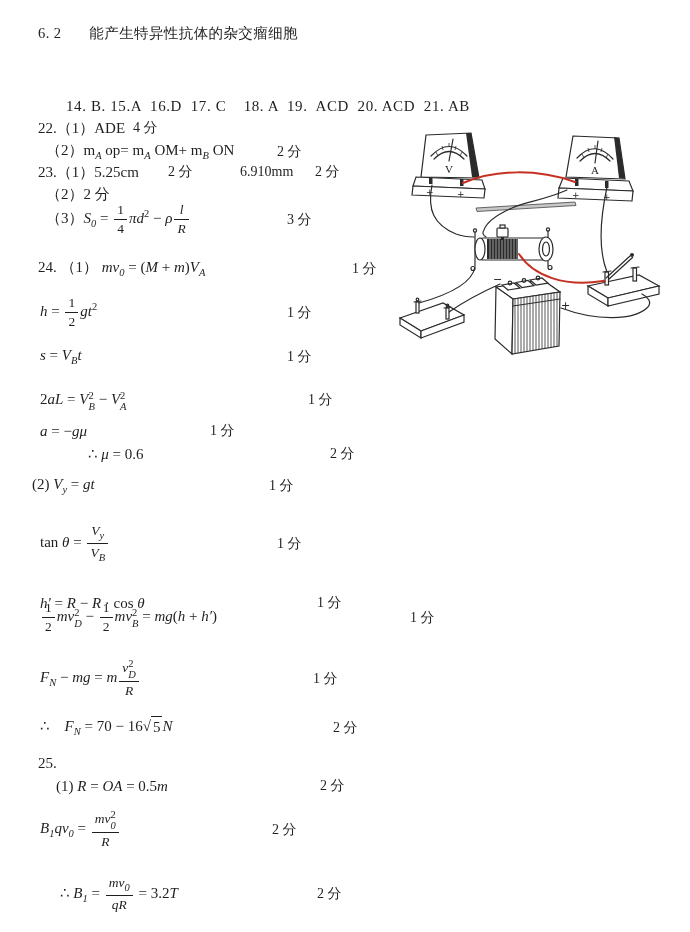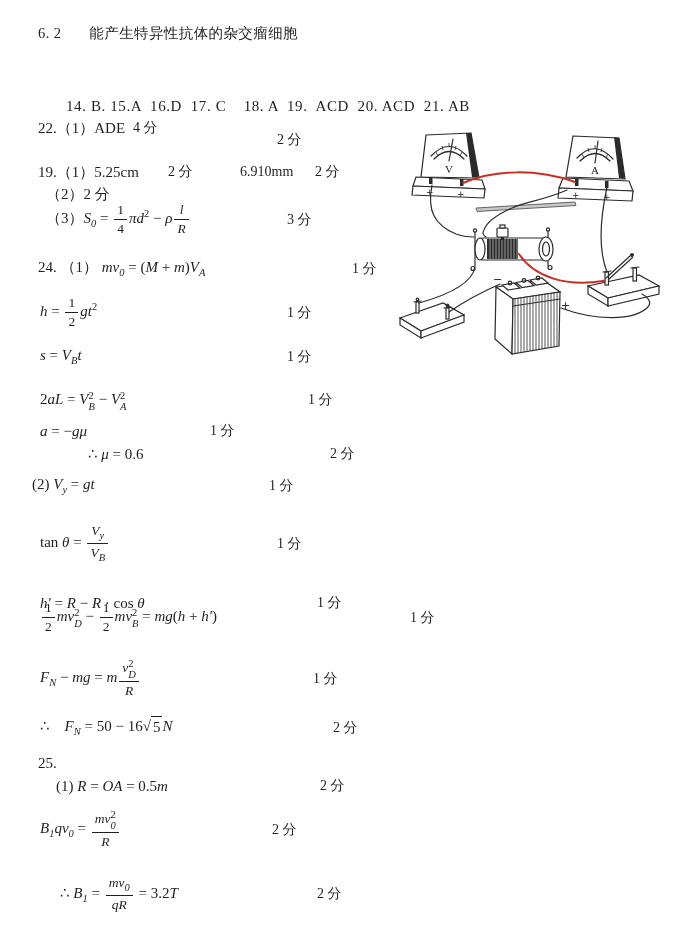--- a/index.html
+++ b/index.html
@@ -38,23 +38,23 @@
 
 <div class="page">
 
   <div class="hline" style="top:24px;left:38px"><span>6. 2</span><span style="margin-left:28px">能产生特异性抗体的杂交瘤细胞</span></div>
 
 
   <div class="line answers" style="top:96px;left:38px"><span class="fx">14. B. 15.A  16.D  17. C    18. A  19.  ACD  20. ACD  21. AB</span></div>
 
   <div class="line" style="top:118px;left:38px"><span class="fx">22.（1）ADE</span><span class="score" style="left:95px">4 分</span></div>
 
-  <div class="line" style="top:140px;left:46px"><span class="score" style="left:231px">2 分</span></div>
+  <div class="line" style="top:140px;left:46px"><span class="fx"><span class="fr-r">（2）m</span><span class="fr-sub">A</span><span class="fr-r"> op= m</span><span class="fr-sub">A</span><span class="fr-r"> OM+ m</span><span class="fr-sub">B</span><span class="fr-r"> ON</span></span><span class="score" style="left:231px">2 分</span></div>
 
-  <div class="line" style="top:162px;left:38px"><span class="fx">19.（1）5.25cm</span><span class="score" style="left:130px">2 分</span><span class="score" style="left:202px">6.910mm</span><span class="score" style="left:277px">2 分</span></div>
+  <div class="line" style="top:162px;left:38px"><span class="fx">23.（1）5.25cm</span><span class="score" style="left:130px">2 分</span><span class="score" style="left:202px">6.910mm</span><span class="score" style="left:277px">2 分</span></div>
 
   <div class="line" style="top:184px;left:46px"><span class="fx">（2）2 分</span></div>
 
   <div class="line" style="top:202px;left:46px"><span class="fx"><span class="fr-r">（3）</span><span class="fr-i">S</span><span class="fr-sub">0</span><span class="fr-r"> = </span><span class="fr-frac"><span class="fr-num">1</span><span class="fr-den">4</span></span><span class="fr-i">πd</span><span class="fr-sup">2</span><span class="fr-r"> − </span><span class="fr-i">ρ</span><span class="fr-frac"><span class="fr-num fr-i">l</span><span class="fr-den fr-i">R</span></span></span><span class="score" style="left:241px">3 分</span></div>
 
   <div class="line" style="top:257px;left:38px"><span class="fx"><span class="fr-r">24. （1） </span><span class="fr-i">mv</span><span class="fr-sub">0</span><span class="fr-r"> = (</span><span class="fr-i">M</span><span class="fr-r"> + </span><span class="fr-i">m</span><span class="fr-r">)</span><span class="fr-i">V</span><span class="fr-sub">A</span></span><span class="score" style="left:314px">1 分</span></div>
 
   <div class="line" style="top:295px;left:40px"><span class="fx"><span class="fr-i">h</span><span class="fr-r"> = </span><span class="fr-frac"><span class="fr-num">1</span><span class="fr-den">2</span></span><span class="fr-i">gt</span><span class="fr-sup">2</span></span><span class="score" style="left:247px">1 分</span></div>
 
   <div class="line" style="top:345px;left:40px"><span class="fx"><span class="fr-i">s</span><span class="fr-r"> = </span><span class="fr-i">V</span><span class="fr-sub">B</span><span class="fr-i">t</span></span><span class="score" style="left:247px">1 分</span></div>
@@ -68,21 +68,21 @@
   <div class="line" style="top:474px;left:32px"><span class="fx"><span class="fr-r">(2) </span><span class="fr-i">V</span><span class="fr-sub">y</span><span class="fr-r"> = </span><span class="fr-i">gt</span></span><span class="score" style="left:237px">1 分</span></div>
 
   <div class="line" style="top:523px;left:40px"><span class="fx"><span class="fr-r">tan </span><span class="fr-i">θ</span><span class="fr-r"> = </span><span class="fr-frac"><span class="fr-num"><span class="fr-i">V</span><span class="fr-sub">y</span></span><span class="fr-den"><span class="fr-i">V</span><span class="fr-sub">B</span></span></span></span><span class="score" style="left:237px">1 分</span></div>
 
   <div class="line" style="top:593px;left:40px"><span class="fx"><span class="fr-i">h′</span><span class="fr-r"> = </span><span class="fr-i">R</span><span class="fr-r"> − </span><span class="fr-i">R</span><span class="fr-r"> · cos </span><span class="fr-i">θ</span></span><span class="score" style="left:277px">1 分</span></div>
 
   <div class="line" style="top:600px;left:40px"><span class="fx"><span class="fr-frac"><span class="fr-num">1</span><span class="fr-den">2</span></span><span class="fr-i">mv</span><span class="fr-ss"><span class="ssup">2</span><span class="ssub">D</span></span><span class="fr-r"> − </span><span class="fr-frac"><span class="fr-num">1</span><span class="fr-den">2</span></span><span class="fr-i">mv</span><span class="fr-ss"><span class="ssup">2</span><span class="ssub">B</span></span><span class="fr-r"> = </span><span class="fr-i">mg</span><span class="fr-r">(</span><span class="fr-i">h</span><span class="fr-r"> + </span><span class="fr-i">h′</span><span class="fr-r">)</span></span><span class="score" style="left:370px">1 分</span></div>
 
   <div class="line" style="top:658px;left:40px"><span class="fx"><span class="fr-i">F</span><span class="fr-sub">N</span><span class="fr-r"> − </span><span class="fr-i">mg</span><span class="fr-r"> = </span><span class="fr-i">m</span><span class="fr-frac"><span class="fr-num"><span class="fr-i">v</span><span class="fr-ss"><span class="ssup">2</span><span class="ssub">D</span></span></span><span class="fr-den fr-i">R</span></span></span><span class="score" style="left:273px">1 分</span></div>
 
-  <div class="line" style="top:716px;left:40px"><span class="fx"><span class="fr-r">∴    </span><span class="fr-i">F</span><span class="fr-sub">N</span><span class="fr-r"> = 50 − 16</span><span class="fr-sqrt"><span class="fr-rad">√</span><span class="fr-bar">5</span></span><span class="fr-i">N</span></span><span class="score" style="left:293px">2 分</span></div>
+  <div class="line" style="top:716px;left:40px"><span class="fx"><span class="fr-r">∴    </span><span class="fr-i">F</span><span class="fr-sub">N</span><span class="fr-r"> = 70 − 16</span><span class="fr-sqrt"><span class="fr-rad">√</span><span class="fr-bar">5</span></span><span class="fr-i">N</span></span><span class="score" style="left:293px">2 分</span></div>
 
   <div class="line" style="top:753px;left:38px"><span class="fx">25.</span></div>
 
   <div class="line" style="top:776px;left:56px"><span class="fx"><span class="fr-r">(1) </span><span class="fr-i">R</span><span class="fr-r"> = </span><span class="fr-i">OA</span><span class="fr-r"> = 0.5</span><span class="fr-i">m</span></span><span class="score" style="left:264px">2 分</span></div>
 
   <div class="line" style="top:809px;left:40px"><span class="fx"><span class="fr-i">B</span><span class="fr-sub">1</span><span class="fr-i">qv</span><span class="fr-sub">0</span><span class="fr-r"> = </span><span class="fr-frac"><span class="fr-num"><span class="fr-i">mv</span><span class="fr-ss"><span class="ssup">2</span><span class="ssub">0</span></span></span><span class="fr-den fr-i">R</span></span></span><span class="score" style="left:232px">2 分</span></div>
 
   <div class="line" style="top:875px;left:60px"><span class="fx"><span class="fr-r">∴ </span><span class="fr-i">B</span><span class="fr-sub">1</span><span class="fr-r"> = </span><span class="fr-frac"><span class="fr-num"><span class="fr-i">mv</span><span class="fr-sub">0</span></span><span class="fr-den fr-i">qR</span></span><span class="fr-r"> = 3.2</span><span class="fr-i">T</span></span><span class="score" style="left:257px">2 分</span></div>
 
   <svg viewBox="0 0 294 250" style="position:absolute;left:396px;top:125px;width:294px;height:250px">

